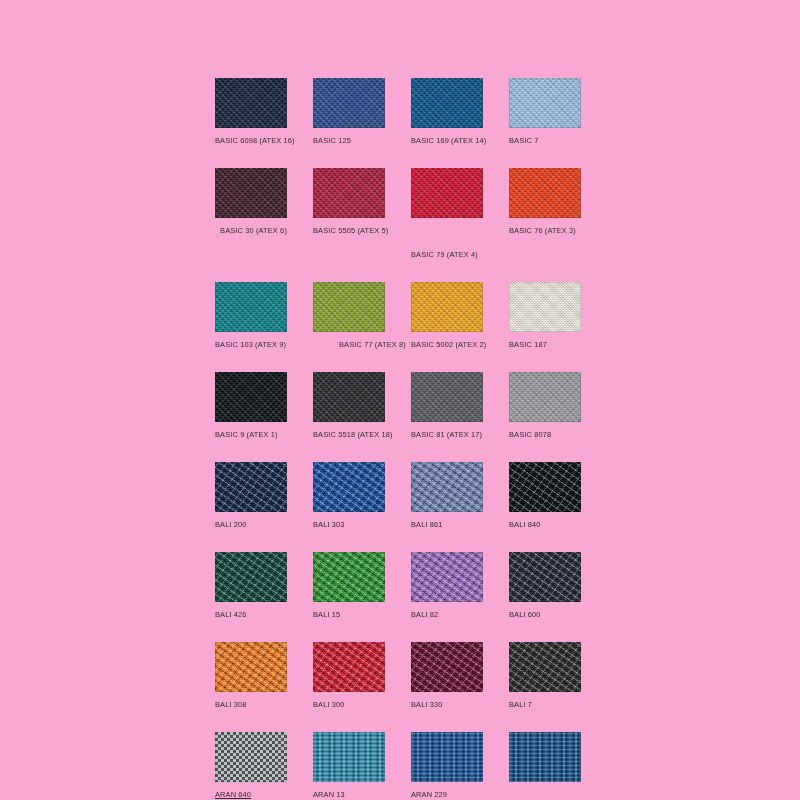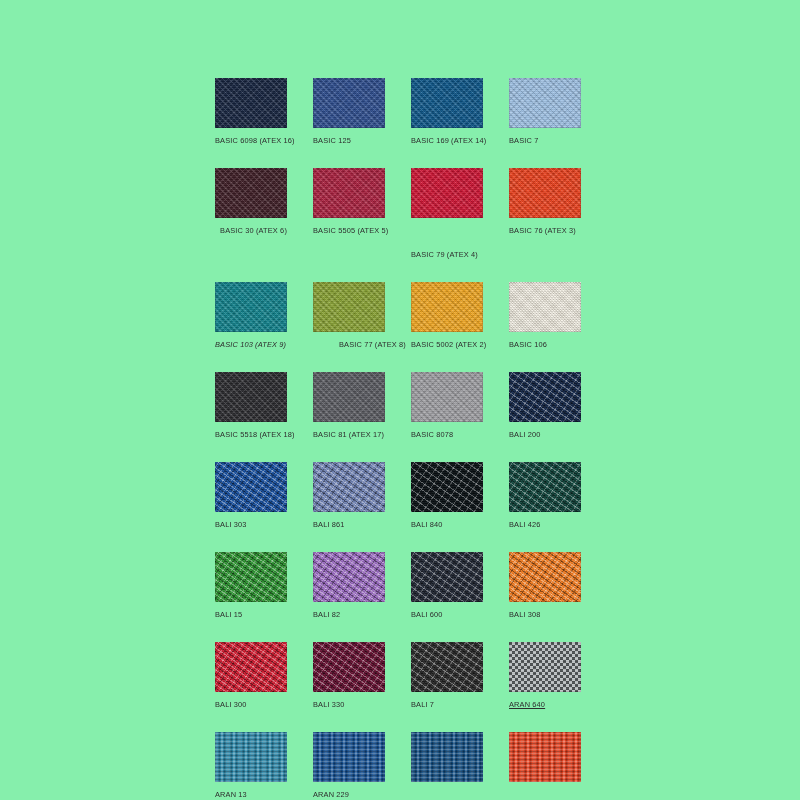--- a/index.html
+++ b/index.html
@@ -144,21 +144,21 @@
     font-size: 7.4px;
     line-height: 10px;
     color: #2d2d2d;
     white-space: nowrap;
     letter-spacing: 0.15px;
   }
 </style>
 </head>
 <body>
 
-<div id="swatch-sheet" style="background: #86efac;">
+<div id="swatch-sheet" style="background: #f9a8d4;">
   <div id="swatch-grid">
       <div class="swatch-cell">
         <div class="swatch-chip weave-twill" style="background-color: rgb(22, 36, 63);"></div>
         <div class="swatch-label" style="color: rgb(45, 45, 45);">BASIC 6098 (ATEX 16)</div>
       </div>
       <div class="swatch-cell">
         <div class="swatch-chip weave-twill" style="background-color: rgb(45, 76, 140);"></div>
         <div class="swatch-label" style="color: rgb(45, 45, 45);">BASIC 125</div>
       </div>
       <div class="swatch-cell">
@@ -180,33 +180,37 @@
       <div class="swatch-cell">
         <div class="swatch-chip weave-twill" style="background-color: rgb(204, 20, 51);"></div>
         <div class="swatch-label" style="color: rgb(45, 45, 45); margin-top: 32px;">BASIC 79 (ATEX 4)</div>
       </div>
       <div class="swatch-cell">
         <div class="swatch-chip weave-twill" style="background-color: rgb(232, 64, 29);"></div>
         <div class="swatch-label" style="color: rgb(45, 45, 45);">BASIC 76 (ATEX 3)</div>
       </div>
       <div class="swatch-cell">
         <div class="swatch-chip weave-twill" style="background-color: rgb(16, 128, 138);"></div>
-        <div class="swatch-label" style="color: rgb(45, 45, 45); font-style: italic;">BASIC 103 (ATEX 9)</div>
+        <div class="swatch-label" style="color: rgb(45, 45, 45);">BASIC 103 (ATEX 9)</div>
       </div>
       <div class="swatch-cell">
         <div class="swatch-chip weave-twill" style="background-color: rgb(135, 160, 51);"></div>
         <div class="swatch-label" style="color: rgb(45, 45, 45); margin-left: 26px;">BASIC 77 (ATEX 8)</div>
       </div>
       <div class="swatch-cell">
         <div class="swatch-chip weave-twill" style="background-color: rgb(237, 164, 33);"></div>
         <div class="swatch-label" style="color: rgb(45, 45, 45);">BASIC 5002 (ATEX 2)</div>
       </div>
       <div class="swatch-cell">
         <div class="swatch-chip weave-fine" style="background-color: rgb(240, 235, 221);"></div>
-        <div class="swatch-label" style="color: rgb(45, 45, 45);">BASIC 106</div>
+        <div class="swatch-label" style="color: rgb(45, 45, 45);">BASIC 187</div>
+      </div>
+      <div class="swatch-cell">
+        <div class="swatch-chip weave-twill" style="background-color: rgb(13, 19, 22);"></div>
+        <div class="swatch-label" style="color: rgb(45, 45, 45);">BASIC 9 (ATEX 1)</div>
       </div>
       <div class="swatch-cell">
         <div class="swatch-chip weave-twill" style="background-color: rgb(42, 42, 46);"></div>
         <div class="swatch-label" style="color: rgb(45, 45, 45);">BASIC 5518 (ATEX 18)</div>
       </div>
       <div class="swatch-cell">
         <div class="swatch-chip weave-twill" style="background-color: rgb(89, 90, 96);"></div>
         <div class="swatch-label" style="color: rgb(45, 45, 45);">BASIC 81 (ATEX 17)</div>
       </div>
       <div class="swatch-cell">

